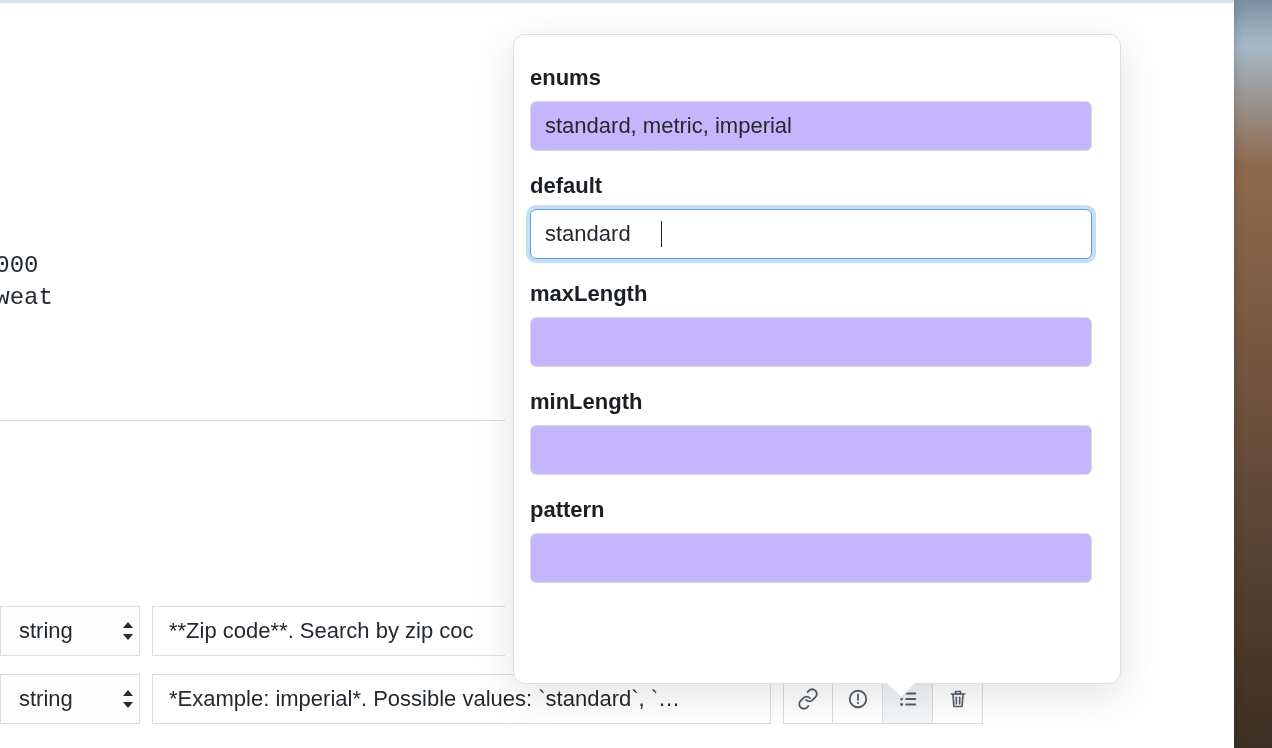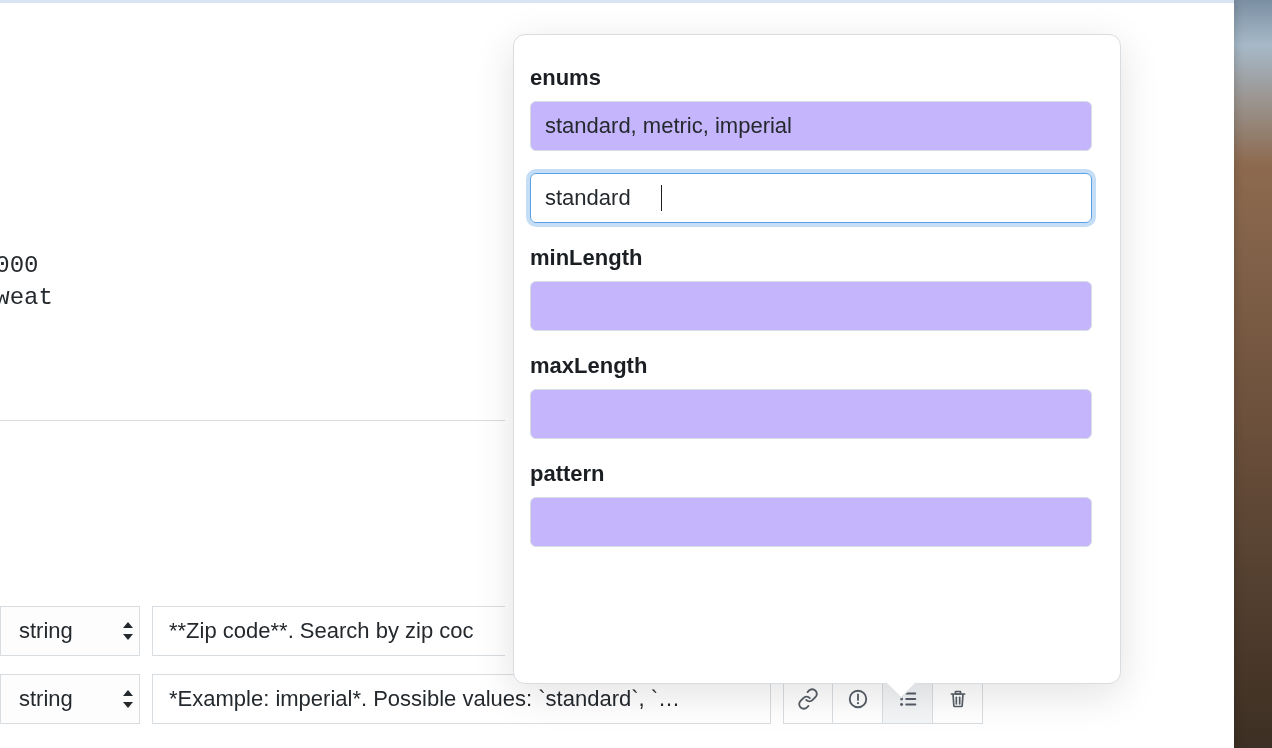--- a/index.html
+++ b/index.html
@@ -262,36 +262,37 @@
     </div>
   </div>
 
   <div class="popover">
     <div class="field">
       <div class="field-label">enums</div>
       <input class="field-input" value="standard, metric, imperial" style="">
     </div>
 
     <div class="field">
+      <div class="field-label">default</div>
       <div class="input-shell focused">
         <span>standard</span>
           <span class="caret"></span>
       </div>
     </div>
 
     <div class="field">
+      <div class="field-label">maxLength</div>
+      <input class="field-input" value="" style="">
+    </div>
+
+    <div class="field">
       <div class="field-label">minLength</div>
       <input class="field-input" value="" style="">
     </div>
 
     <div class="field">
-      <div class="field-label">maxLength</div>
-      <input class="field-input" value="" style="">
-    </div>
-
-    <div class="field">
       <div class="field-label">pattern</div>
       <input class="field-input" value="" style="">
     </div>
 
     <div class="arrow"></div>
   </div>
 </div>
 
 </body></html>

